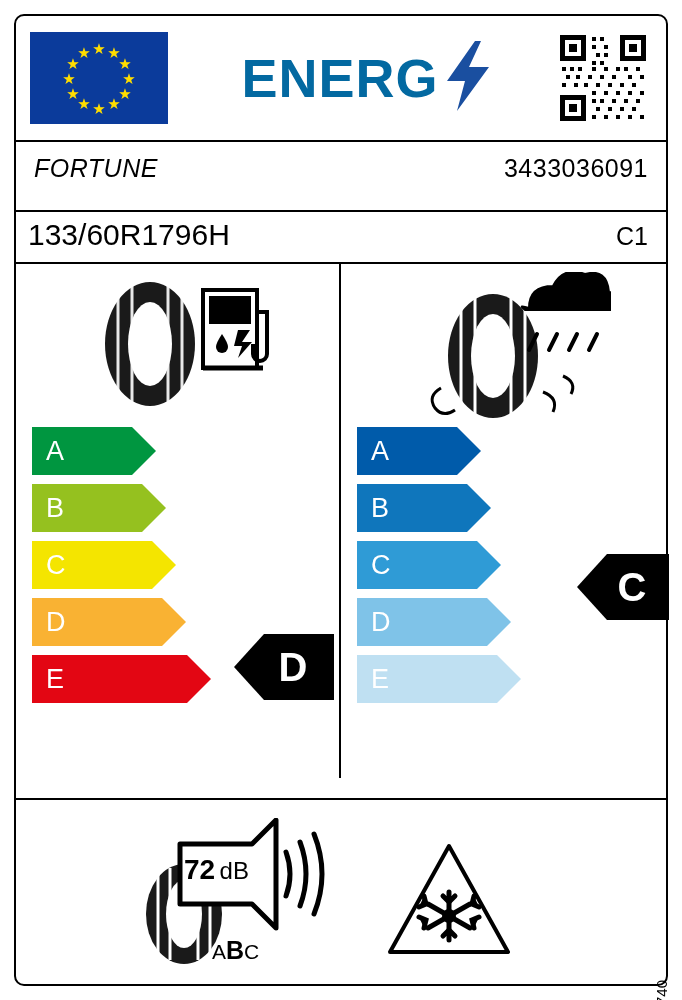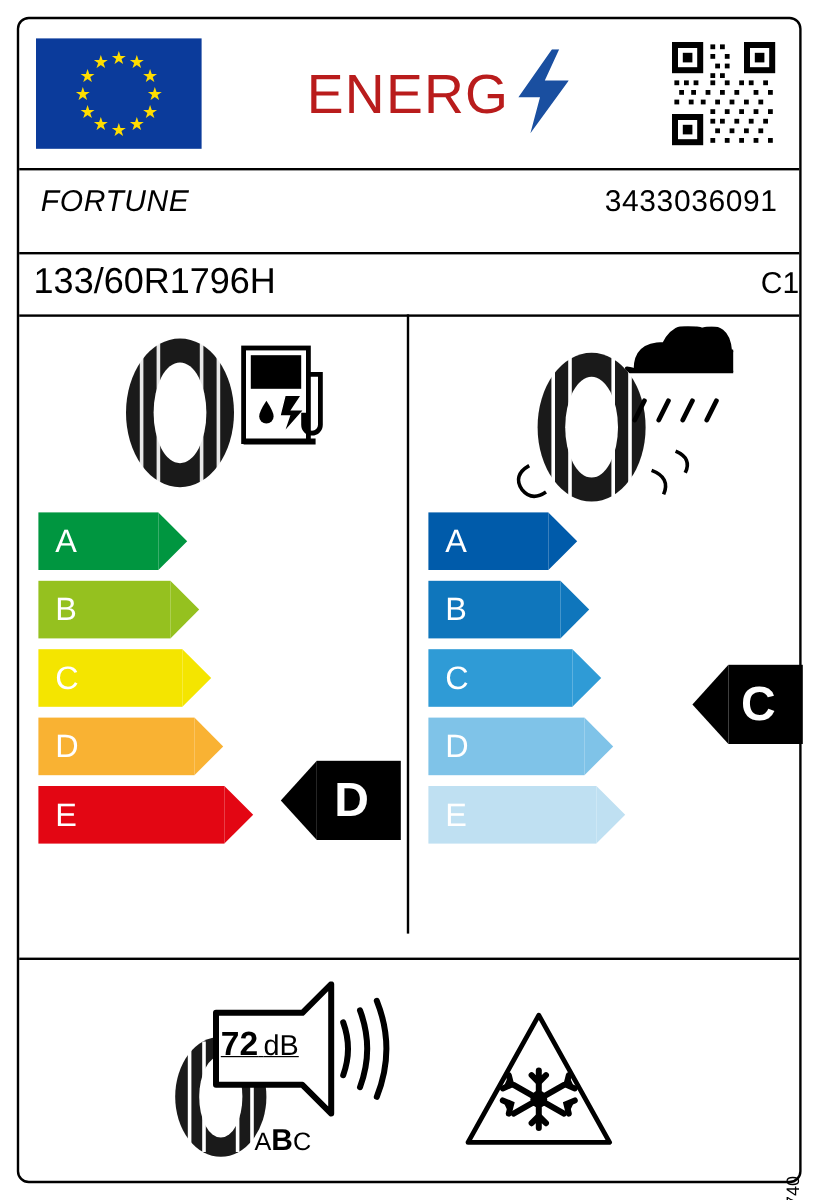--- a/index.html
+++ b/index.html
@@ -54,24 +54,24 @@
     text-align: center;
   }
   .energ-wrap {
     flex: 1 1 auto;
     display: flex;
     align-items: center;
     justify-content: center;
     margin-left: 4px;
   }
   .energ-text {
-    font-size: 46px;
-    font-weight: normal;
+    font-size: 54px;
+    font-weight: bold;
     letter-spacing: 1px;
-    color: #b91c1c;
+    color: #0369a1;
     line-height: 66px;
   }
   .bolt {
     margin-left: 6px;
     color: #1a4fa0;
   }
   .qr {
     width: 90px;
     height: 90px;
     flex: 0 0 auto;
@@ -107,21 +107,21 @@
     letter-spacing: 0.5px;
   }
   .size {
     position: absolute;
     left: 12px;
     top: 202px;
     font-size: 30px;
   }
   .class {
     position: absolute;
-    right: 0;
+    right: 18px;
     top: 206px;
     font-size: 25px;
   }
 
   
   .divider-v {
     position: absolute;
     left: 323px;
     top: 246px;
     width: 0;
@@ -516,21 +516,21 @@
         </g>
         <g>
           <path d="M54 26 H126 L150 2 V110 L126 86 H54 Z" fill="#ffffff" stroke="#000" stroke-width="5" stroke-linejoin="round"></path>
         </g>
         <g fill="none" stroke="#000" stroke-width="5" stroke-linecap="round">
           <path d="M160 34 q8 22 0 44"></path>
           <path d="M174 24 q12 32 0 64"></path>
           <path d="M188 16 q16 40 0 80"></path>
         </g>
       </svg>
-      <div style="position:absolute;left:58px;top:36px;text-decoration:underline;">
+      <div style="position:absolute;left:58px;top:36px;">
         <span class="db-value">72</span>
         <span class="db-unit">dB</span>
       </div>
     </div>
 
     <div class="noise-classes">
       <span>A</span><span class="sel">B</span><span>C</span>
     </div>
 
     <div class="snow-group">

